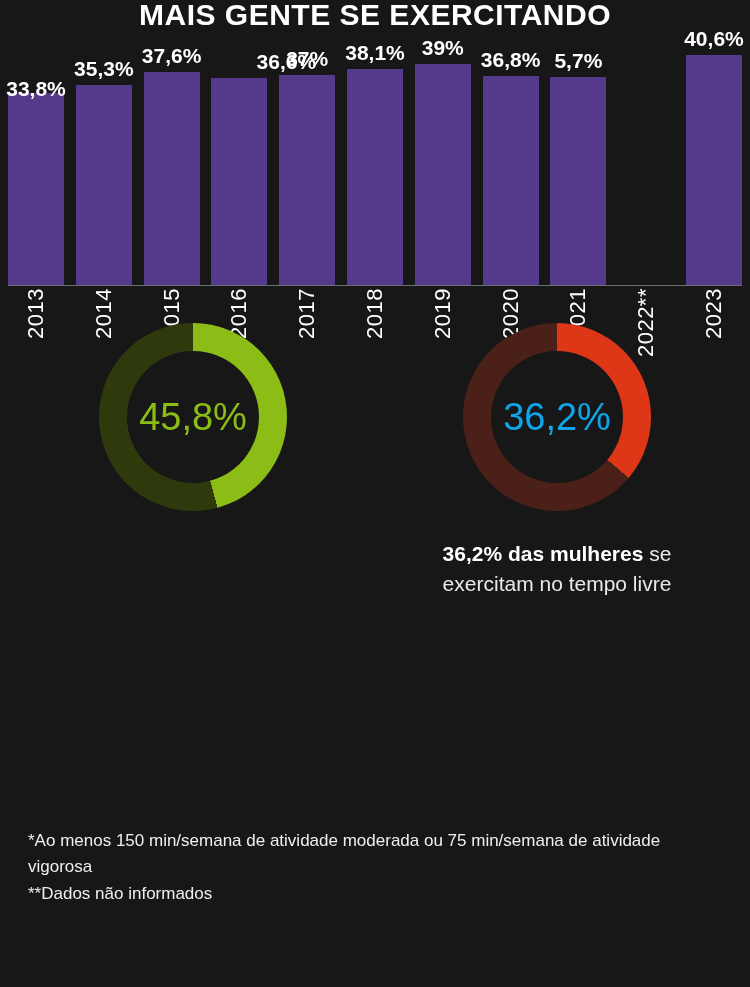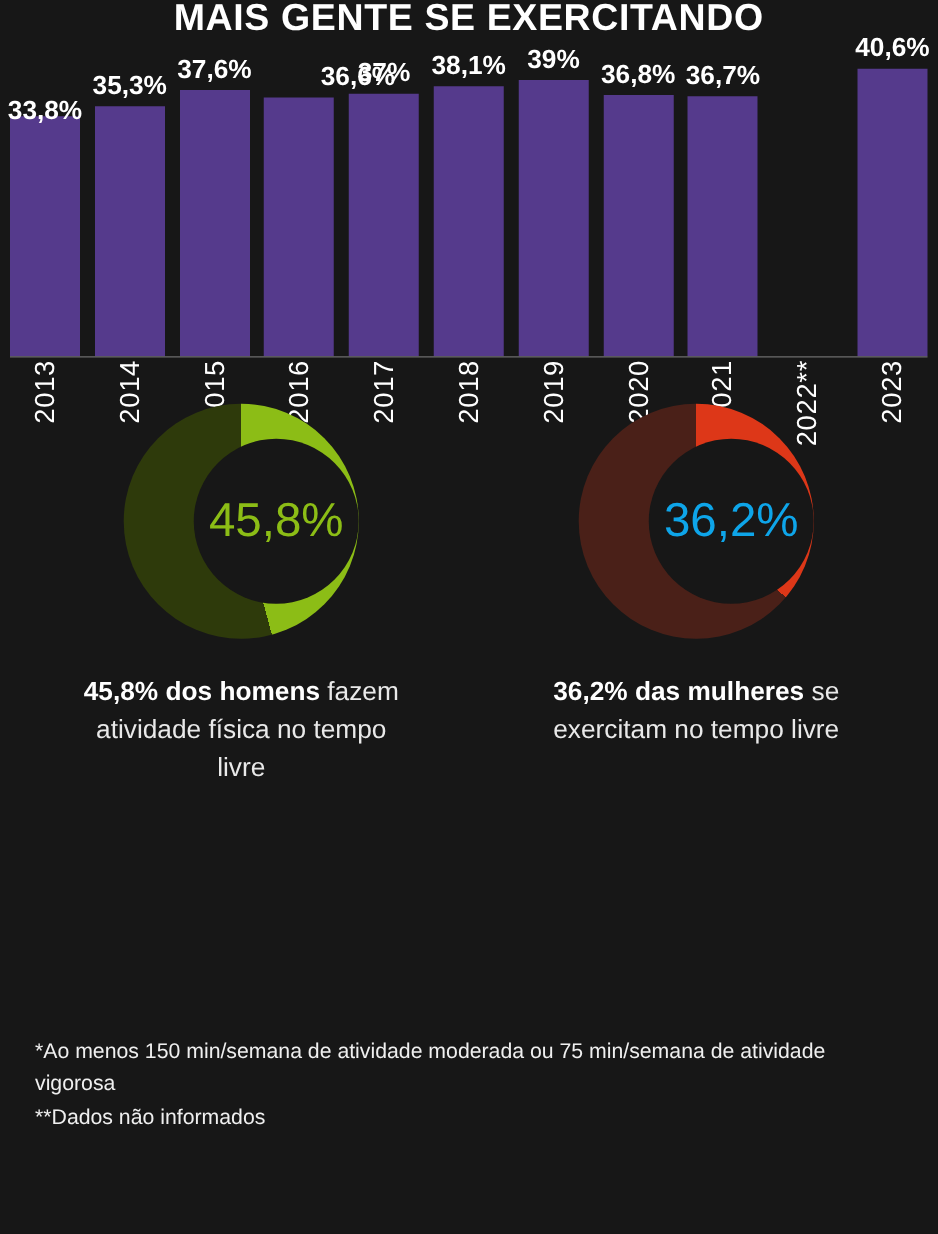--- a/index.html
+++ b/index.html
@@ -110,21 +110,21 @@
     display: flex;
     flex-direction: column;
     align-items: center;
   }
   .donut {
     width: 188px;
     height: 188px;
     border-radius: 50%;
     display: flex;
     align-items: center;
-    justify-content: flex-end;
+    justify-content: center;
     position: relative;
   }
   .donut .hole {
     width: 132px;
     height: 132px;
     border-radius: 50%;
     background: #171717;
     display: flex;
     align-items: center;
     justify-content: center;
@@ -193,21 +193,21 @@
       </div>
       <div class="bar-slot">
         <div class="bar-label" style="bottom: 227px;">39%</div>
         <div class="bar-rect" style="height: 221px; background: rgb(85, 58, 140);"></div>
       </div>
       <div class="bar-slot">
         <div class="bar-label" style="bottom: 215px;">36,8%</div>
         <div class="bar-rect" style="height: 209px; background: rgb(85, 58, 140);"></div>
       </div>
       <div class="bar-slot">
-        <div class="bar-label" style="bottom: 214px;">36,7%</div>
+        <div class="bar-label" style="bottom: 214px;">5,7%</div>
         <div class="bar-rect" style="height: 208px; background: rgb(85, 58, 140);"></div>
       </div>
       <div class="bar-slot"></div>
       <div class="bar-slot">
         <div class="bar-label" style="bottom: 236px;">40,6%</div>
         <div class="bar-rect" style="height: 230px; background: rgb(85, 58, 140);"></div>
       </div>
     </div>
   <div class="axis-line"></div>
   <div class="x-labels">
@@ -247,21 +247,20 @@
     </div>
 </div>
 
 <div class="donuts">
     <div class="donut-block">
       <div class="donut" style="background: conic-gradient(rgb(140, 189, 22) 0deg, rgb(140, 189, 22) 164.88deg, rgb(46, 58, 11) 164.88deg, rgb(46, 58, 11) 360deg);">
         <div class="hole">
           <span class="value" style="color: rgb(140, 189, 22);">45,8%</span>
         </div>
       </div>
-      <div class="caption"><b>45,8% dos homens</b><span> fazem atividade física no tempo livre</span></div>
     </div>
     <div class="donut-block">
       <div class="donut" style="background: conic-gradient(rgb(221, 55, 24) 0deg, rgb(221, 55, 24) 130.32deg, rgb(74, 32, 24) 130.32deg, rgb(74, 32, 24) 360deg);">
         <div class="hole">
           <span class="value" style="color: #0ea5e9;">36,2%</span>
         </div>
       </div>
       <div class="caption"><b>36,2% das mulheres</b><span> se exercitam no tempo livre</span></div>
     </div>
   </div>

